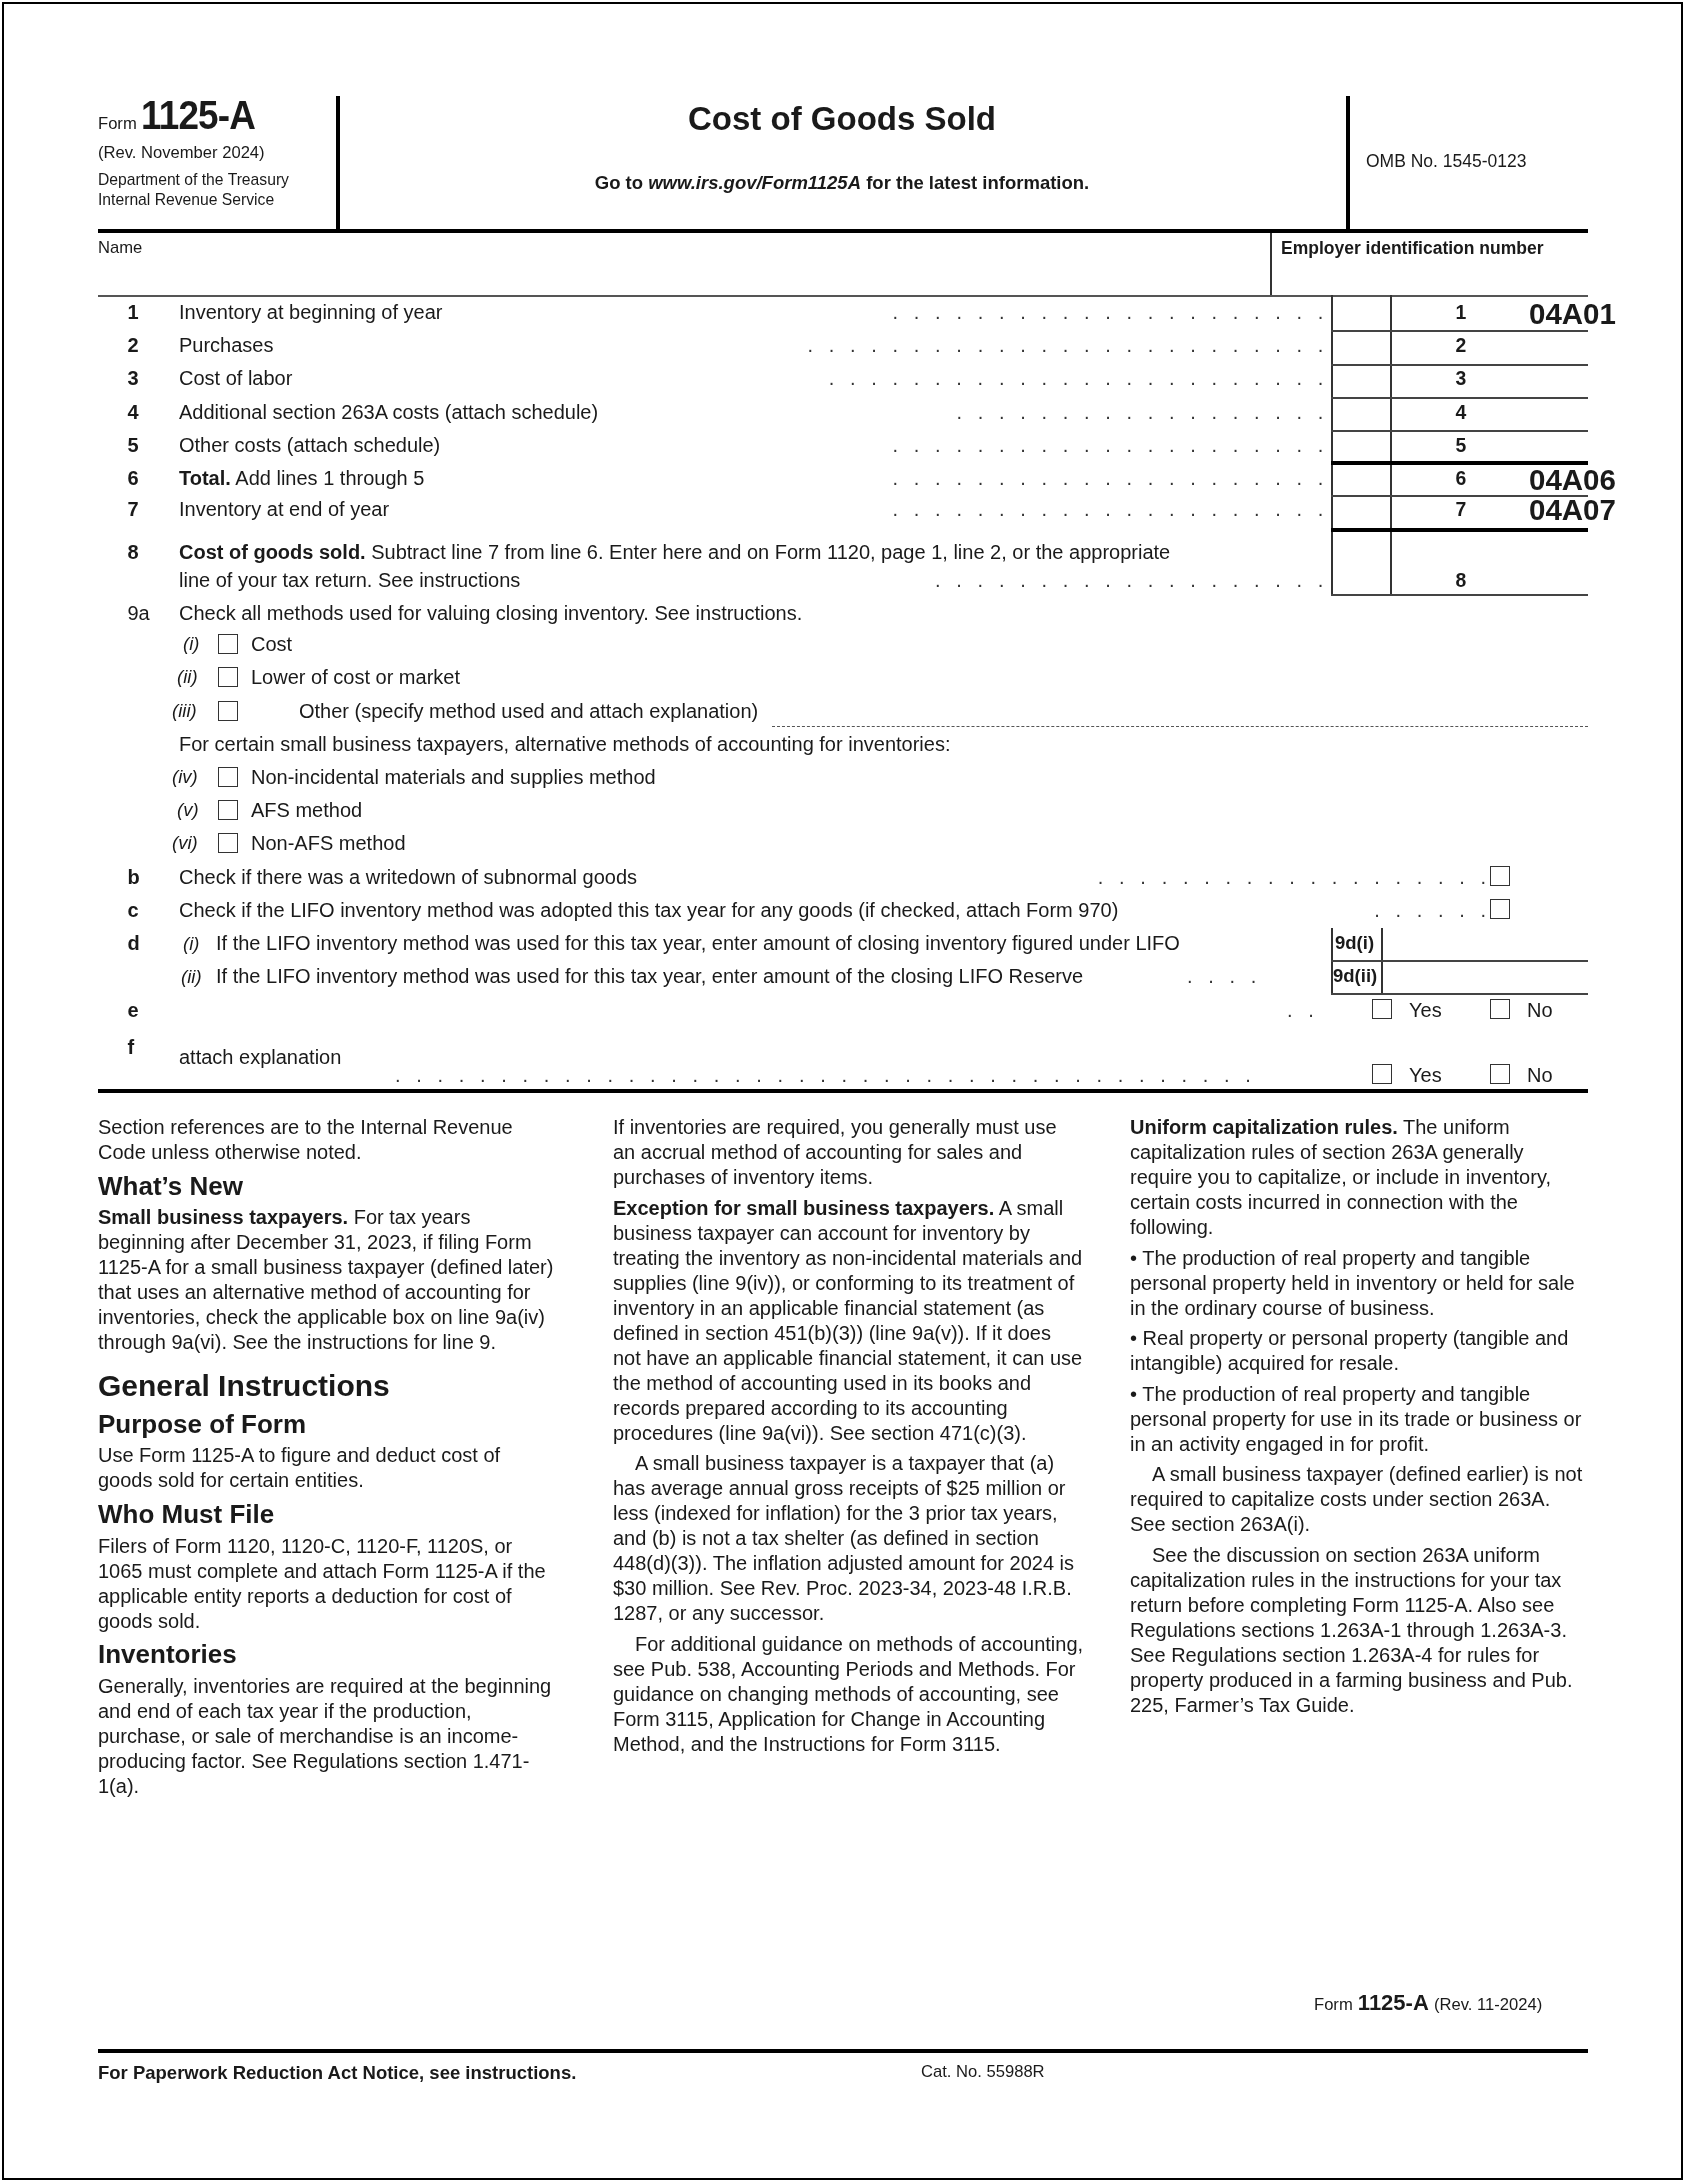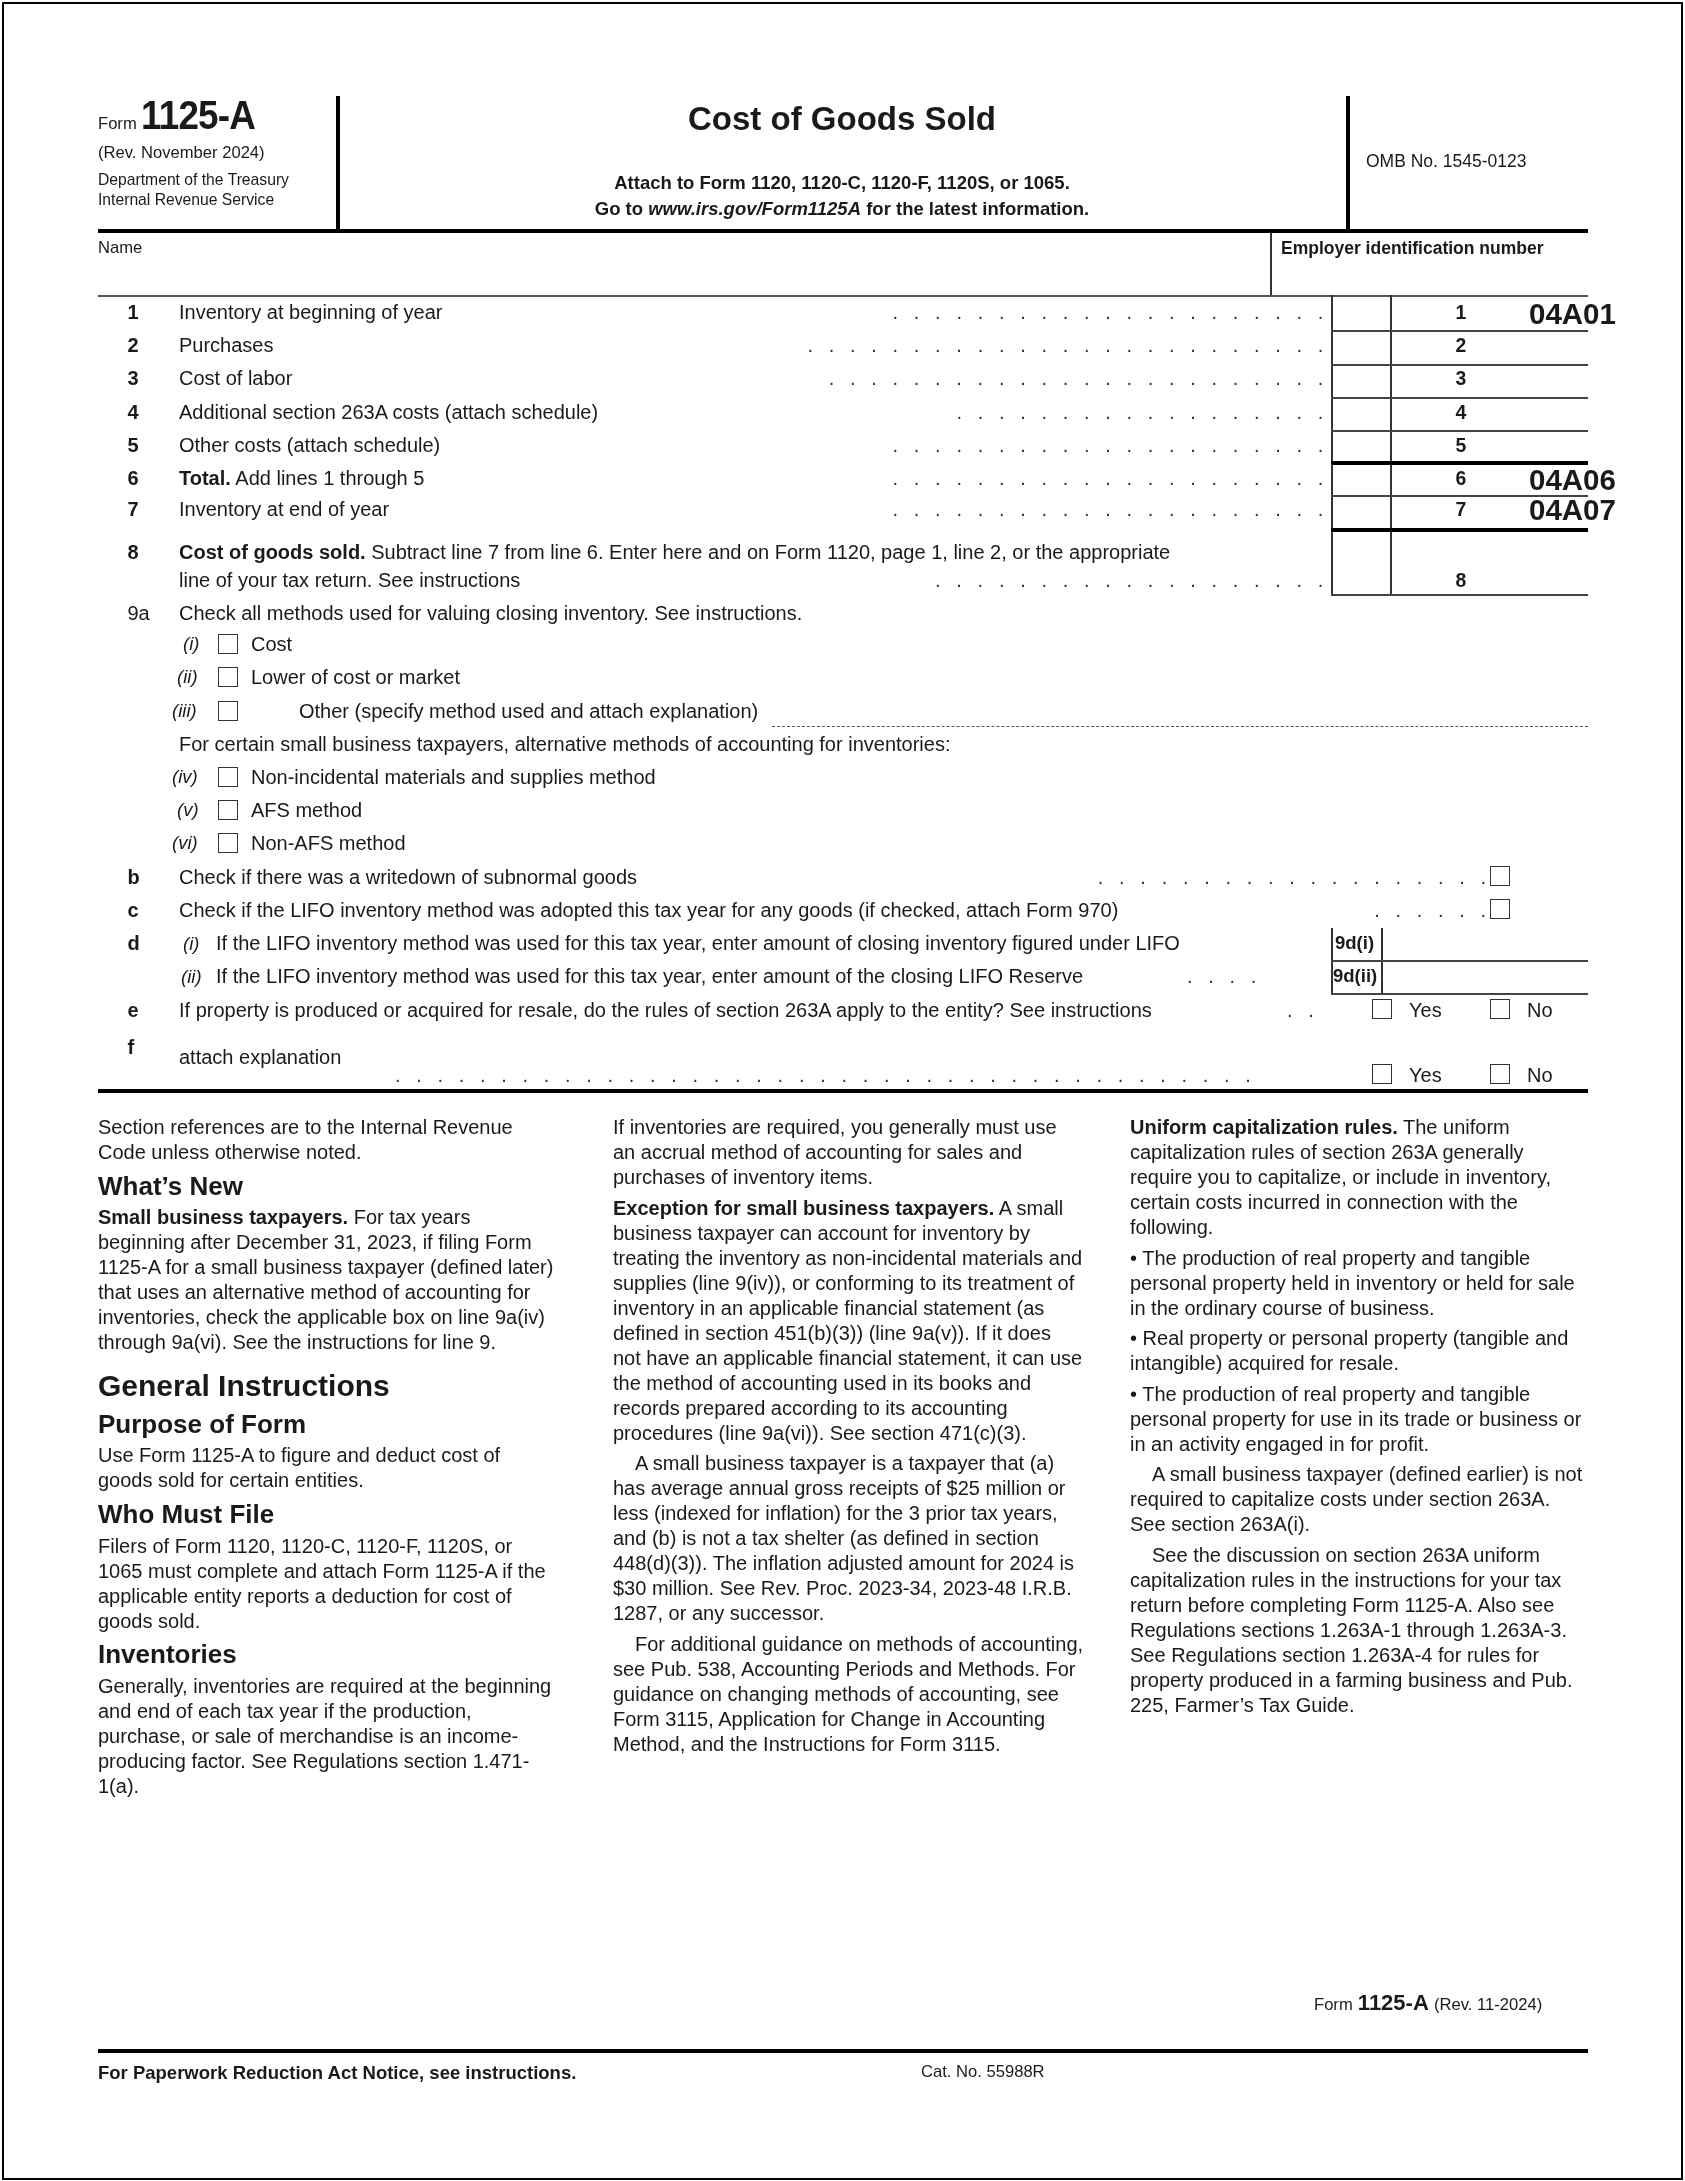--- a/index.html
+++ b/index.html
@@ -65,21 +65,20 @@
   <div class="rev">(Rev. November 2024)</div>
   <div class="dept">
     <div>Department of the Treasury</div>
     <div>Internal Revenue Service</div>
   </div>
 </div>
 <div class="abs vline1"></div>
 <div class="abs vline2"></div>
 <div class="abs title">Cost of Goods Sold</div>
 <div class="abs attach">
-  <div>Attach to Form 1120, 1120-C, 1120-F, 1120S, or 1065.</div>
   <div><span>Go to </span><i>www.irs.gov/Form1125A</i><span> for the latest information.</span></div>
 </div>
 <div class="abs omb">OMB No. 1545-0123</div>
 <div class="abs hline-thick" style="top:229px;"></div>
 
 <div class="abs name-label">Name</div>
 <div class="abs" style="left:98px;top:260px;width:1168px;height:33px;"></div>
 <div class="abs vline-ein"></div>
 <div class="abs ein-label">Employer identification number</div>
 <div class="abs" style="left:1281px;top:262px;width:305px;height:31px;"></div>
@@ -228,21 +227,20 @@
 <div class="abs line-row" style="top:965px;">
   <span class="roman" style="left:83px;top:0.9px;">(ii)</span>
   <span class="ln-text" style="left:118px;">If the LIFO inventory method was used for this tax year, enter amount of the closing LIFO Reserve</span>
   <span class="abs dots" style="left:1089px;right:auto;">....</span>
   <span class="abs" style="left:1235px;font-weight:bold;font-size:18.5px;">9d(ii)</span>
   <span class="abs" style="left:1292px;width:194px;height:28px;"></span>
 </div>
 
 <div class="abs line-row" style="top:999px;">
   <span class="ln-num">e</span>
-  <span class="ln-text">If property is produced or acquired for resale, do the rules of section 263A apply to the entity? See instructions</span>
   <span class="abs dots" style="left:1189px;right:auto;">..</span>
   <span class="checkbox" style="left:1274px;top:0;"></span>
   <span class="opt-label" style="left:1311px;">Yes</span>
   <span class="checkbox" style="left:1392px;top:0;"></span>
   <span class="opt-label" style="left:1429px;">No</span>
 </div>
 
 <div class="abs line-row" style="top:1036px;height:55px;">
   <span class="ln-num">f</span>
   <span class="ln-text" style="top:10px;">attach explanation</span>

